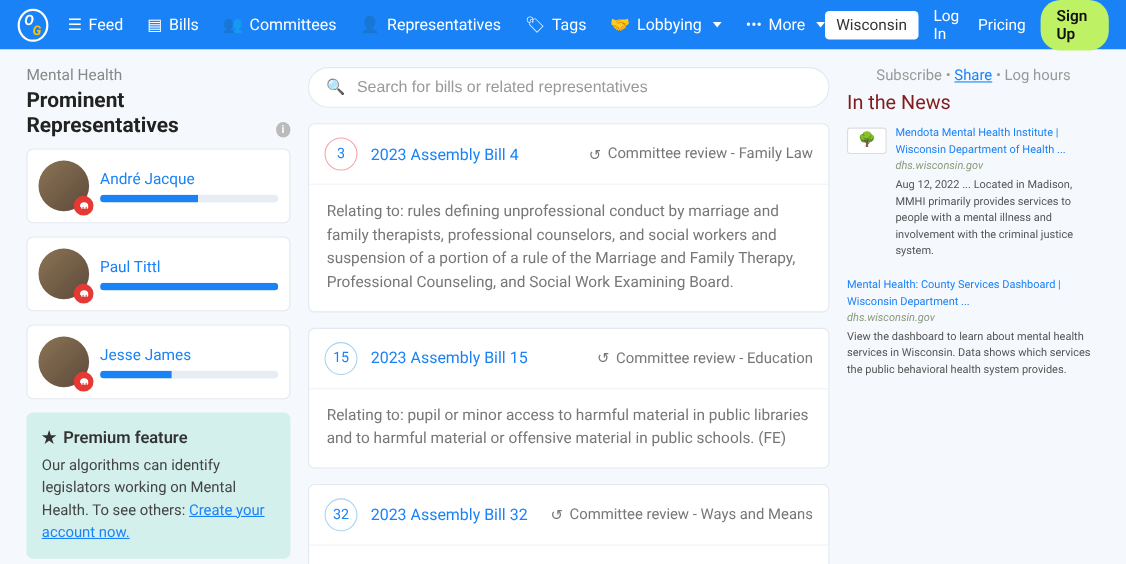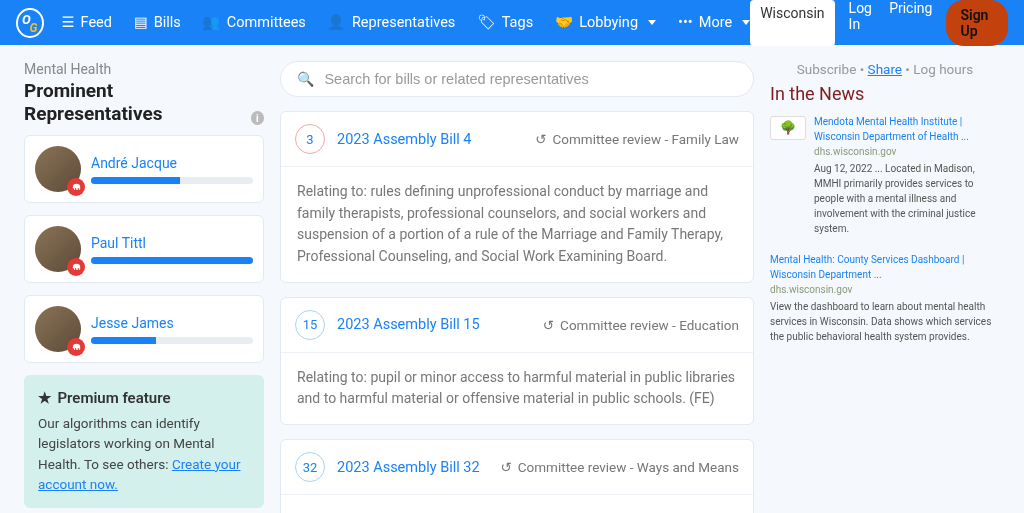--- a/index.html
+++ b/index.html
@@ -3,23 +3,23 @@
 <meta charset="utf-8">
 <style>
 *{box-sizing:border-box;margin:0;padding:0}
 body{font-family:-apple-system,BlinkMacSystemFont,"Segoe UI",Roboto,sans-serif;background:#eaf2fd;color:#333;font-size:14px}
 .navbar{background:#1a82f7;height:45px;display:flex;align-items:center;padding:0 16px;color:#fff}
 .logo{width:30px;height:30px;border-radius:50%;background:#1a82f7;border:2px solid #fff;display:flex;align-items:center;justify-content:center;font-style:italic;font-weight:bold;margin-right:18px;font-size:13px;position:relative}
 .logo::before{content:"O";position:absolute;left:4px;top:2px;font-size:13px}
 .logo::after{content:"G";position:absolute;right:4px;bottom:1px;font-size:12px;color:#ffc107}
 .nav-links{display:flex;gap:22px;flex:1;align-items:center}
 .nav-item{display:flex;align-items:center;gap:6px;cursor:pointer;font-size:14.5px}
-.nav-right{display:flex;gap:14px}
+.nav-right{display:flex;align-items:center;gap:14px}
 .nav-pill{background:#fff;color:#333;padding:5px 10px;border-radius:4px;font-size:14px}
-.btn-signup{background:#c2410c;color:#111;padding:7px 14px;border-radius:18px;font-weight:600;font-size:14px}
+.btn-signup{background:#bef264;color:#111;padding:7px 14px;border-radius:18px;font-weight:600;font-size:14px}
 .page{max-width:1024px;margin:0 auto;background:#f5f8fc;padding:16px 24px;display:flex;gap:16px}
 .col-left{width:240px;flex-shrink:0}
 .col-mid{flex:1;min-width:0}
 .col-right{width:230px;flex-shrink:0}
 .tag-title{color:#888;font-size:14px;margin-bottom:2px}
 .section-title{font-size:19px;font-weight:700;color:#222;margin-bottom:10px;display:flex;align-items:flex-end;gap:4px}
 .info-icon{width:14px;height:14px;border-radius:50%;background:#bbb;color:#fff;font-size:10px;display:inline-flex;align-items:center;justify-content:center;font-weight:bold}
 .rep-card{background:#fff;border:1px solid #e3e9f0;border-radius:6px;padding:10px;margin-bottom:12px;display:flex;gap:10px;align-items:center}
 .avatar{width:46px;height:46px;border-radius:50%;background:linear-gradient(135deg,#8b7355,#5c4a3a);position:relative;flex-shrink:0}
 .party-badge{position:absolute;bottom:-4px;right:-4px;width:18px;height:18px;border-radius:50%;background:#e53935;display:flex;align-items:center;justify-content:center}
@@ -40,21 +40,21 @@
 .bill-num{width:30px;height:30px;border-radius:50%;border:1.5px solid #f5a6a6;color:#1a82f7;display:flex;align-items:center;justify-content:center;font-size:13px;flex-shrink:0}
 .bill-num.blue{border-color:#a8d4f0}
 .bill-title{color:#1a82f7;font-size:14.5px}
 .bill-status{margin-left:auto;color:#777;font-size:13.5px;display:flex;align-items:center;gap:6px}
 .bill-body{padding:14px 16px;color:#777;font-size:14px;line-height:1.55}
 .toplinks{text-align:center;font-size:13.5px;color:#999;margin-bottom:6px}
 .toplinks a{color:#1a82f7}
 .news-title{font-size:18px;font-weight:400;color:#7f1d1d;margin-bottom:10px}
 .news-item{margin-bottom:16px;font-size:10px;line-height:1.5}
 .news-item .link{color:#1a82f7}
-.news-item .src{color:#8a9a7a;}
+.news-item .src{color:#8a9a7a;font-style:italic}
 .news-item .desc{color:#555;margin-top:2px}
 .news-first{display:flex;gap:8px}
 .news-thumb{width:36px;height:24px;background:#fff;border:1px solid #ddd;border-radius:3px;display:flex;align-items:center;justify-content:center;flex-shrink:0;margin-top:2px}
 .news-thumb::before{content:"🌳";font-size:13px}
 .caret{display:inline-block;margin-left:4px;border-left:4px solid transparent;border-right:4px solid transparent;border-top:5px solid #fff}
 .icon{display:inline-flex}
 </style>
 </head>
 <body>
 

